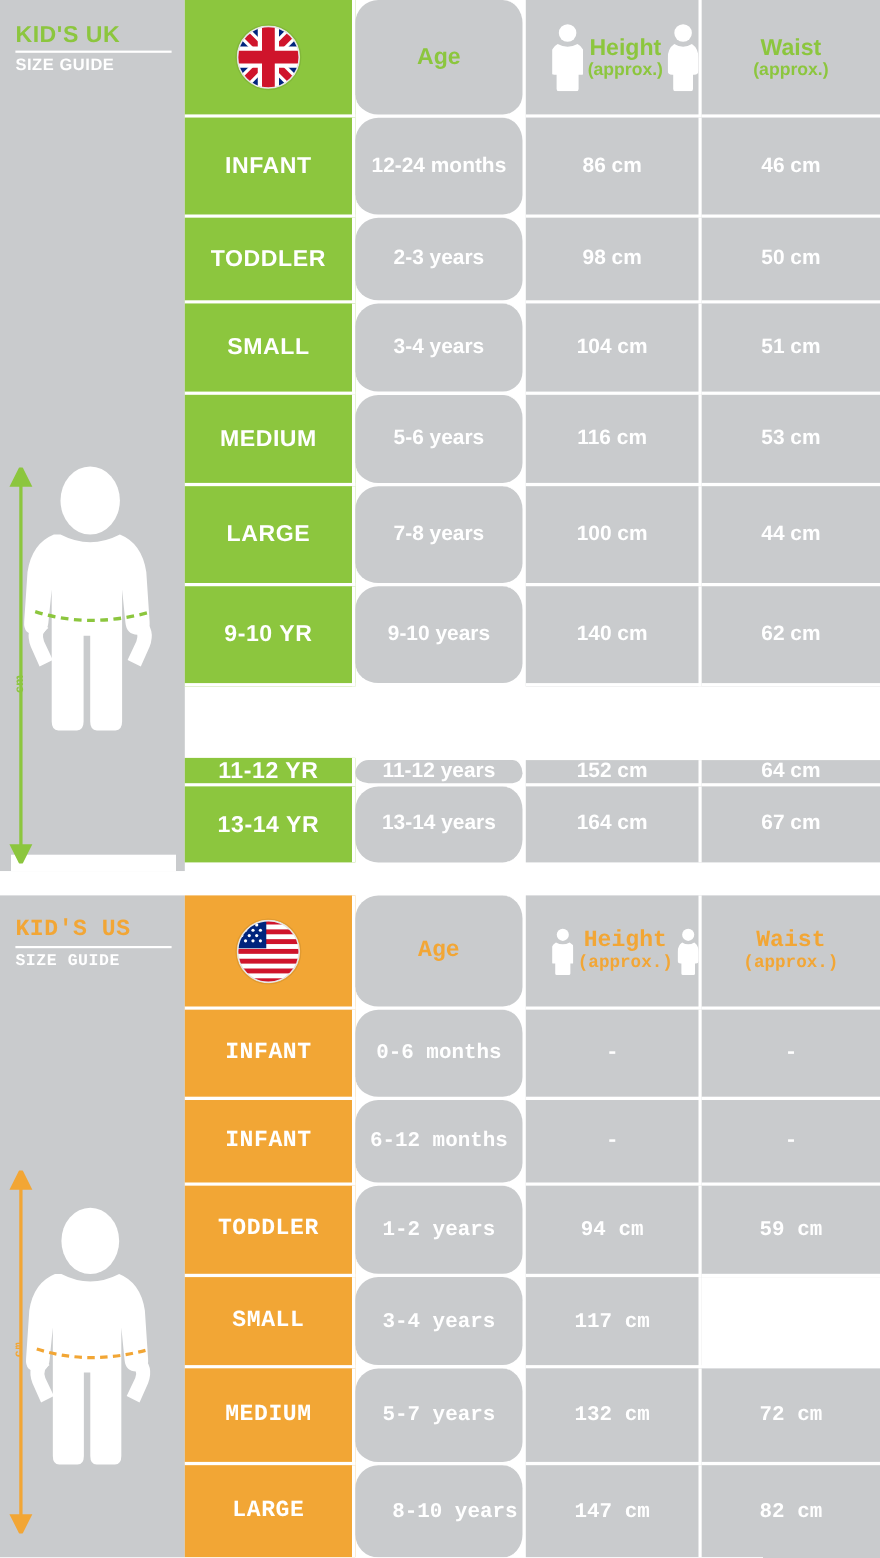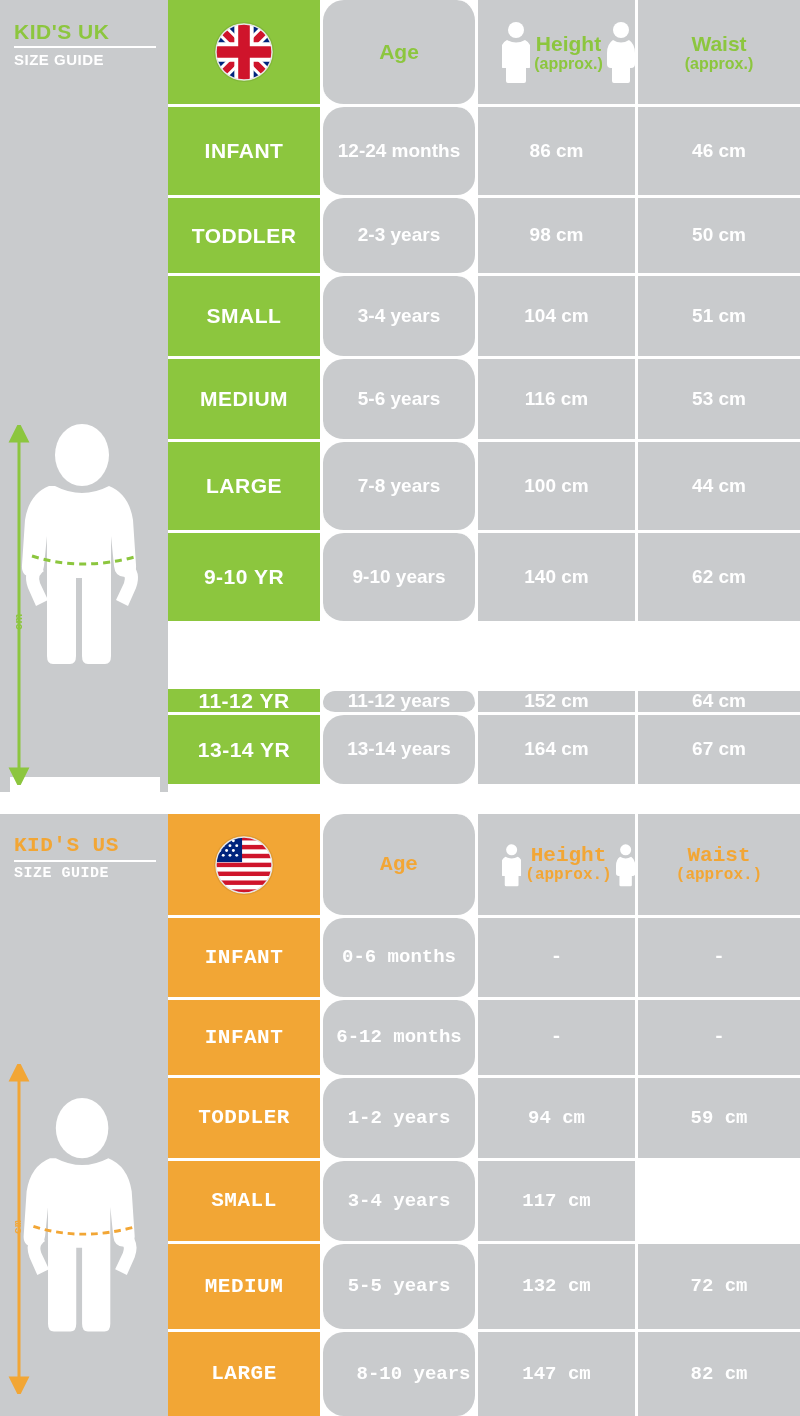--- a/index.html
+++ b/index.html
@@ -432,21 +432,21 @@
           <div class="cell c-hgt val-cell">94 cm</div>
           <div class="cell c-wst val-cell">59 cm</div>
         </div>
         <div class="row" style="height:83px;">
           <div class="cell c-size size-cell">SMALL</div>
           <div class="cell c-age val-cell">3-4 years</div>
           <div class="cell c-hgt val-cell">117 cm</div>
         </div>
         <div class="row" style="height:88px;">
           <div class="cell c-size size-cell">MEDIUM</div>
-          <div class="cell c-age val-cell">5-5 years</div>
+          <div class="cell c-age val-cell">5-7 years</div>
           <div class="cell c-hgt val-cell">132 cm</div>
           <div class="cell c-wst val-cell">72 cm</div>
         </div>
         <div class="row" style="height:84px;">
           <div class="cell c-size size-cell" style="border-bottom:none;">LARGE</div>
           <div class="cell c-age val-cell" style="border-bottom:none;padding-left:29px;">8-10 years</div>
           <div class="cell c-hgt val-cell" style="border-bottom:none;">147 cm</div>
           <div class="cell c-wst val-cell" style="border-bottom:none;">82 cm</div>
         </div>
       </div>

